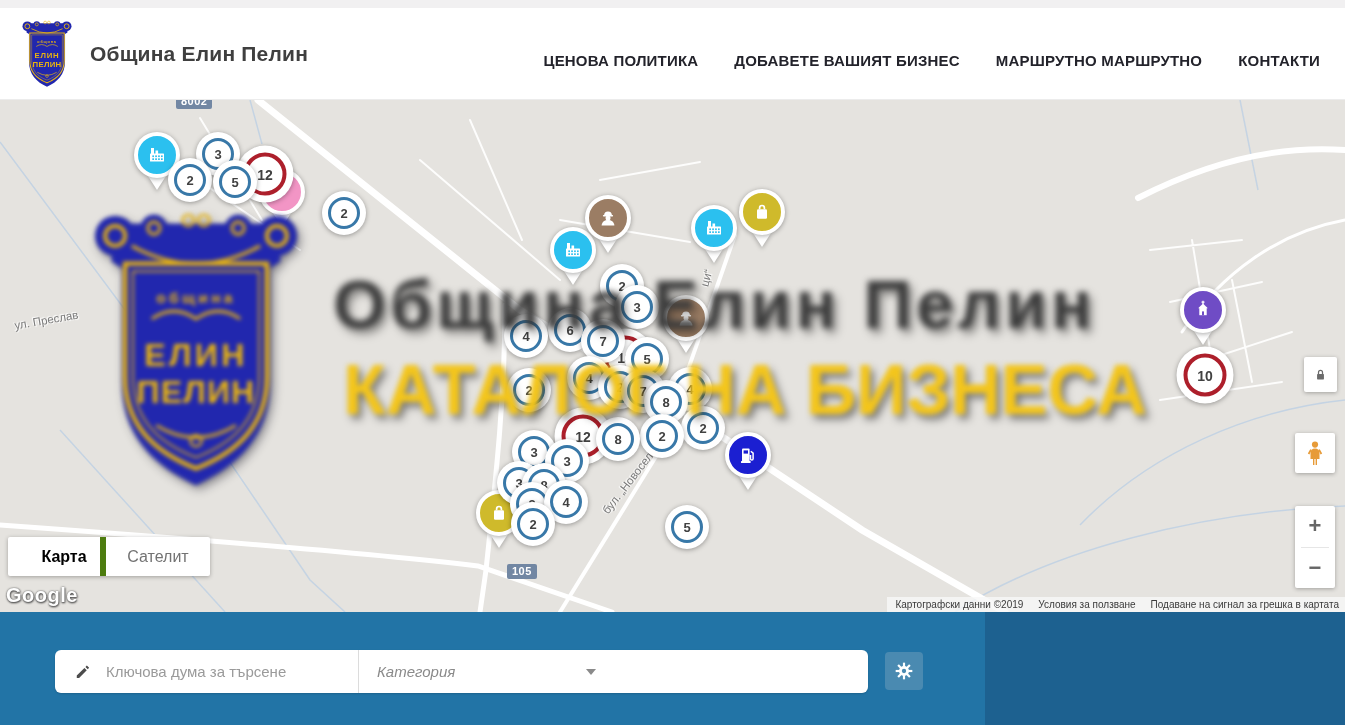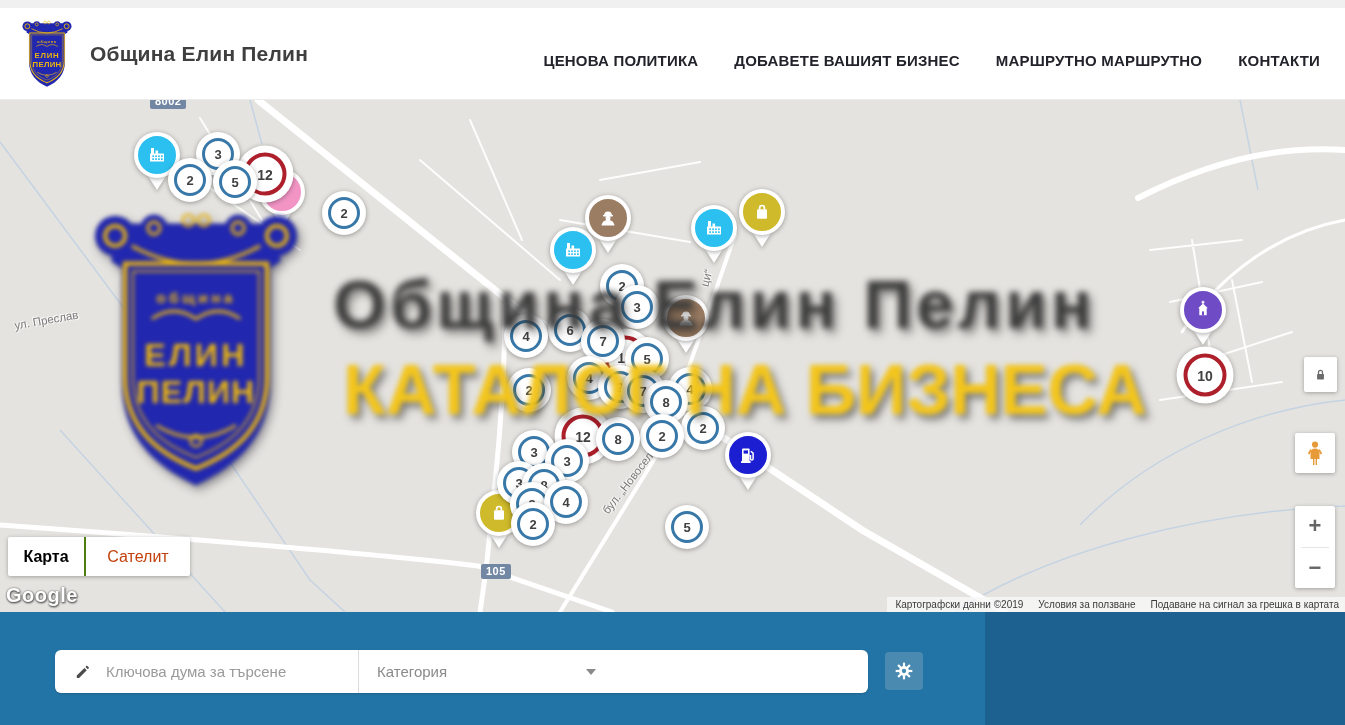--- a/index.html
+++ b/index.html
@@ -14,21 +14,21 @@
   .brand-text .t1 { font-size:21px; font-weight:bold; color:#3f3f3f; letter-spacing:.2px; }
   .brand-text .t2 { font-size:18px; font-weight:bold; color:#e5b414; letter-spacing:.6px; margin-top:2px; }
   .nav { display:flex; gap:36px; padding-top:14px; }
   .nav a { text-decoration:none; font-size:15px; font-weight:bold; color:#23232b; letter-spacing:.2px; cursor:pointer; }
 
   
   .map { position:absolute; left:0; top:100px; width:1345px; height:512px; background:#e5e3df; overflow:hidden; cursor:grab; }
   .map svg.roads { position:absolute; left:0; top:0; z-index:0; }
   .maplabels { position:absolute; inset:0; z-index:1; }
   .street-label { position:absolute; font-size:11.5px; color:#7b7b7b; white-space:nowrap; text-shadow:1px 1px 1px #fff,-1px -1px 1px #fff; }
-  .road-badge { position:absolute; background:#7287a3; color:#fff; font-size:11px; font-weight:bold; padding:1px 5px 2px; border-radius:2px; letter-spacing:.5px; }
+  .road-badge { position:absolute; background:#7287a3; color:#fff; font-size:11px; font-weight:bold; padding:1px 5px 2px; border-radius:2px; letter-spacing:.5px;margin-left:26px; }
   .markers { position:absolute; inset:0; z-index:2; }
 
   .cluster { position:absolute; transform:translate(-50%,-50%); background:#fff; border-radius:50%; box-shadow:0 1px 5px rgba(0,0,0,.35); display:flex; align-items:center; justify-content:center; cursor:pointer; }
   .cluster.blue { width:44px; height:44px; }
   .cluster.blue .ring { width:32px; height:32px; border:3px solid #3878a8; }
   .cluster.red { width:57px; height:57px; }
   .cluster.red .ring { width:43px; height:43px; border:4px solid #ad1f2b; }
   .cluster .ring { border-radius:50%; display:flex; align-items:center; justify-content:center; font-weight:bold; color:#414141; font-size:13px; background:#fff; }
   .cluster.red .ring { font-size:14px; }
 
@@ -39,43 +39,43 @@
 
   
   .wm { position:absolute; z-index:3; pointer-events:none; }
   .wm-crest { left:80px; top:106px; width:232px; height:288px; filter:blur(2.2px) drop-shadow(3px 4px 5px rgba(0,0,20,.45)); }
   .wm-line1 { left:333px; top:165px; font-size:68px; font-weight:bold; color:#3c3c3c; letter-spacing:4px; filter:blur(3px); text-shadow:4px 5px 7px rgba(0,0,0,.45); white-space:nowrap; }
   .wm-line2 { left:343px; top:250px; font-size:70px; font-weight:bold; color:#f3c51b; letter-spacing:0px; filter:blur(2.6px); text-shadow:4px 5px 7px rgba(0,0,0,.5); white-space:nowrap; }
 
   
   .mt-control { position:absolute; left:8px; top:437px; z-index:5; display:flex; background:#fff; border-radius:2px; box-shadow:0 1px 4px rgba(0,0,0,.3); height:39px; }
   .mt-control .cell { display:flex; align-items:center; justify-content:center; cursor:pointer; font-size:16px; }
-  .mt-map { width:78px; font-weight:bold; color:#000; border-right:2px solid #4d7c0f; }
-  .mt-sat { width:104px; color:#c2410c; }
+  .mt-map { width:78px; font-weight:bold; color:#000; border-right:6px solid #4d7c0f;margin-left:20px; }
+  .mt-sat { width:104px; color:#737373; }
   .glogo { position:absolute; left:6px; top:484px; z-index:5; font-size:20px; font-weight:bold; color:#fff; letter-spacing:.5px; cursor:pointer;
     text-shadow:0 0 2px rgba(90,90,90,.9), 0 1px 2px rgba(60,60,60,.7), 1px 1px 2px rgba(60,60,60,.6); }
   .attribution { position:absolute; right:0; bottom:0; height:15px; z-index:5; display:flex; align-items:center; gap:15px; background:rgba(248,248,248,.8); padding:0 6px 0 8px;margin-left:35px; }
   .attribution span { font-size:10px; color:#3a3a3a; white-space:nowrap; }
   .attribution span.lnk { cursor:pointer; }
   .sq-btn { position:absolute; z-index:5; background:#fff; border-radius:2px; box-shadow:0 1px 4px rgba(0,0,0,.3); display:flex; align-items:center; justify-content:center; cursor:pointer; }
   .lock-btn { left:1304px; top:257px; width:33px; height:35px; }
   .pegman-btn { left:1295px; top:333px; width:40px; height:40px; }
   .zoomctl { position:absolute; left:1295px; top:406px; width:40px; height:82px; z-index:5; background:#fff; border-radius:2px; box-shadow:0 1px 4px rgba(0,0,0,.3); display:flex; flex-direction:column; }
   .zoomctl .zbtn { flex:1; display:flex; align-items:center; justify-content:center; font-size:22px; color:#666; font-weight:bold; cursor:pointer; }
   .zoomctl .zdiv { height:1px; background:#e6e6e6; margin:0 6px; }
 
   
   .searchbar { position:absolute; left:0; top:612px; width:1298px; height:113px; background:#2274a6; }
   .searchbar .darkside { position:absolute; left:985px; top:0; width:360px; height:113px; background:#1d6190; }
   .pill { position:absolute; left:55px; top:38px; width:813px; height:43px; background:#fff; border-radius:6px; display:flex; overflow:hidden; box-shadow:0 1px 2px rgba(0,0,0,.15); }
   .seg { display:flex; align-items:center; height:100%; }
   .seg1 { width:303px; padding-left:20px; gap:14px; }
   .seg1 input { border:none; outline:none; flex:1; font-size:15px; color:#444; font-family:inherit; min-width:0; }
   .seg1 input::placeholder { color:#9a9a9a; }
-  .seg2, .seg3 { border-left:1px solid #dcdcdc; justify-content:space-between; padding:0 16px 0 18px; cursor:pointer; }
+  .seg2, .seg3 { border-left:1px solid #dcdcdc; justify-content:space-between; padding:0 16px 0 18px; cursor:pointer;font-style:italic; }
   .seg2 { width:254px; } .seg3 { width:256px; }
   .seg .sel-label { font-size:15px; color:#8a8a8a; }
   .caret { width:0; height:0; border-left:5px solid transparent; border-right:5px solid transparent; border-top:6px solid #8a8a8a; }
   .gear-btn { position:absolute; left:885px; top:40px; width:38px; height:38px; background:#4a8ab1; border-radius:4px; display:flex; align-items:center; justify-content:center; cursor:pointer; }
   .search-btn { position:absolute; left:1015px; top:37px; width:305px; height:44px; background:#ecc526; border:none; border-bottom:3px solid #d6ae14; border-radius:4px; display:flex; align-items:center; justify-content:center; gap:11px; cursor:pointer; }
   .search-btn span { color:#fff; font-weight:bold; font-size:17px; letter-spacing:1px; font-family:inherit; }
 </style>
 </head>
 <body>
 

